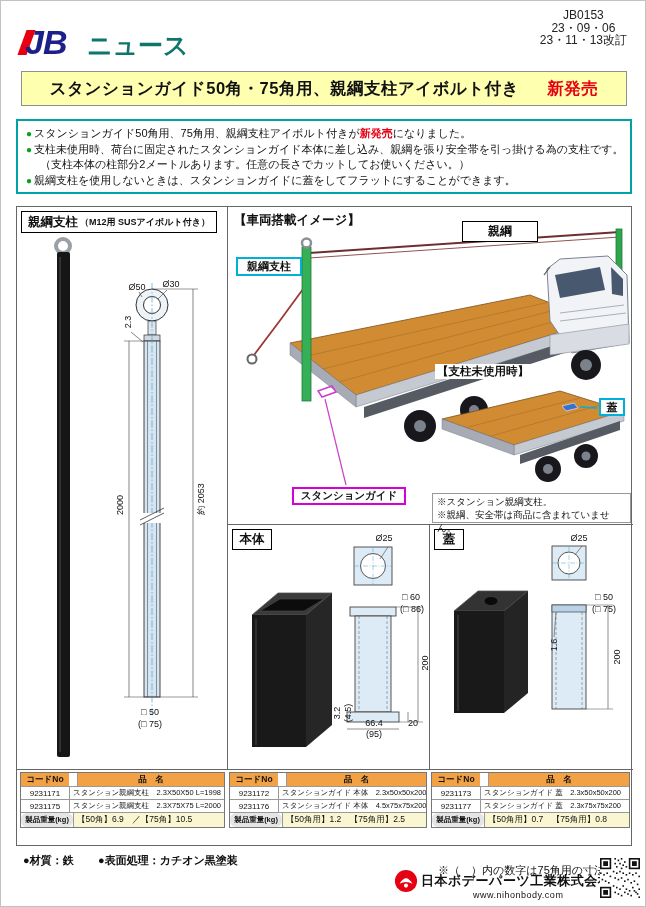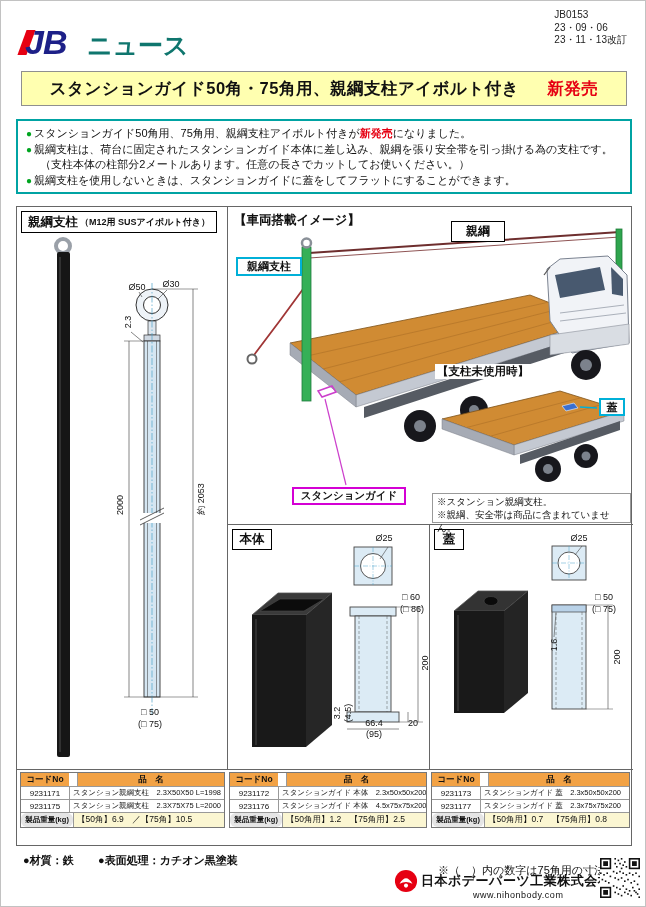--- a/index.html
+++ b/index.html
@@ -6,21 +6,21 @@
   body{background:#b0b0b0;font-family:"Liberation Sans",sans-serif;}
   .page{position:relative;width:646px;height:907px;background:#fff;border:1px solid #c2c2c2;overflow:hidden;color:#111;}
   .red{color:#e60012;}
   .bold{font-weight:bold;}
 
   
   .logo{position:absolute;left:24px;top:22px;height:40px;}
   .logo-accent{position:absolute;left:-3px;top:7px;width:9px;height:25px;background:#e60012;transform:skewX(-20deg);}
   .logo-jb{position:relative;font-style:italic;font-weight:900;font-size:34px;color:#1d2088;letter-spacing:-1px;}
   .logo-news{position:relative;font-weight:900;font-size:25px;color:#0f766e;margin-left:16px;}
-  .docinfo{position:absolute;right:18px;top:8px;text-align:left;font-size:10px;line-height:12.5px;color:#222;}
+  .docinfo{position:absolute;right:18px;top:8px;text-align:center;font-size:12px;line-height:12.5px;color:#222;}
 
   .banner{position:absolute;left:20px;top:70px;width:606px;height:35px;background:#ffffb0;border:1px solid #8f8f8f;display:flex;align-items:center;justify-content:center;font-size:16.5px;font-weight:bold;gap:28px;letter-spacing:0.5px;}
 
   .intro{position:absolute;left:15px;top:118px;width:616px;height:75px;border:2px solid #00a3a3;padding:5px 8px;font-size:11px;line-height:15.5px;}
   .iline{white-space:nowrap;}
   .iline .b{color:#00a520;font-size:10px;margin-right:2px;}
   .iline.indent{padding-left:14px;}
 
   .mainbox{position:absolute;left:15px;top:205px;width:616px;height:640px;border:1px solid #666;}
   .panel{position:absolute;}
@@ -37,21 +37,21 @@
   .plid-title{left:4px;top:4px;width:30px;height:21px;font-size:12.5px;}
 
   .pl-svg{position:absolute;left:4px;top:30px;width:200px;height:528px;}
   .dim{position:absolute;font-size:9px;color:#111;white-space:nowrap;transform:translate(-50%,-50%);z-index:4;}
   .dim.rot{transform:translate(-50%,-50%) rotate(-90deg);}
 
   
   .v-title{position:absolute;left:6px;top:5px;font-size:12.5px;font-weight:bold;z-index:3;}
   .truck-svg{position:absolute;left:0;top:16px;width:405px;height:275px;}
   .label-box{position:absolute;background:#fff;display:flex;align-items:center;justify-content:center;font-weight:bold;white-space:nowrap;z-index:4;}
-  .lb-oyazuna{left:223px;top:14px;width:54px;height:21px;border:1.5px solid #000;font-size:12px;}
+  .lb-oyazuna{left:234px;top:14px;width:76px;height:21px;border:1.5px solid #000;font-size:12px;}
   .lb-post{left:8px;top:50px;width:66px;height:19px;border:2px solid #00b0d8;font-size:11px;}
   .lb-guide{left:64px;top:280px;width:114px;height:18px;border:2px solid #d400d4;font-size:10.5px;}
   .lb-lid{left:371px;top:191px;width:26px;height:18px;border:2px solid #00b0d8;font-size:11px;}
   .lb-unused{position:absolute;left:207px;top:157px;font-size:11.5px;font-weight:bold;z-index:4;background:#fff;padding:0 2px;}
   .v-notes{position:absolute;left:204px;top:286px;width:199px;height:30px;border:1px solid #999;font-size:9.5px;line-height:13px;padding:1px 4px;background:#fff;z-index:5;}
 
   .pb-photo{position:absolute;left:12px;top:48px;width:105px;height:185px;}
   .pb-draw{position:absolute;left:118px;top:12px;width:85px;height:200px;}
   .plid-photo{position:absolute;left:14px;top:46px;width:95px;height:150px;}
   .plid-draw{position:absolute;left:112px;top:12px;width:85px;height:180px;}
@@ -96,21 +96,21 @@
     <div>23・11・13改訂</div>
   </div>
 
   <div class="banner">
     <span>スタンションガイド50角・75角用、親綱支柱アイボルト付き</span>
     <span class="red">新発売</span>
   </div>
 
   <div class="intro">
     <div class="iline"><span class="b">●</span><span>スタンションガイド50角用、75角用、親綱支柱アイボルト付きが</span><span class="red bold">新発売</span><span>になりました。</span></div>
-    <div class="iline"><span class="b">●</span><span>親綱支柱は、荷台に固定されたスタンションガイド本体に差し込み、親綱を張り安全帯を引っ掛ける為の支柱です。</span></div>
+    <div class="iline"><span class="b">●</span><span>支柱未使用時、荷台に固定されたスタンションガイド本体に差し込み、親綱を張り安全帯を引っ掛ける為の支柱です。</span></div>
     <div class="iline indent"><span>（支柱本体の柱部分2メートルあります。任意の長さでカットしてお使いください。）</span></div>
     <div class="iline"><span class="b">●</span><span>親綱支柱を使用しないときは、スタンションガイドに蓋をしてフラットにすることができます。</span></div>
   </div>
 
   <div class="mainbox">
 
     <div class="panel p-left">
       <div class="titlebox pl-title">
         <span class="t1">親綱支柱</span>
         <span class="t2">（M12用 SUSアイボルト付き）</span>

